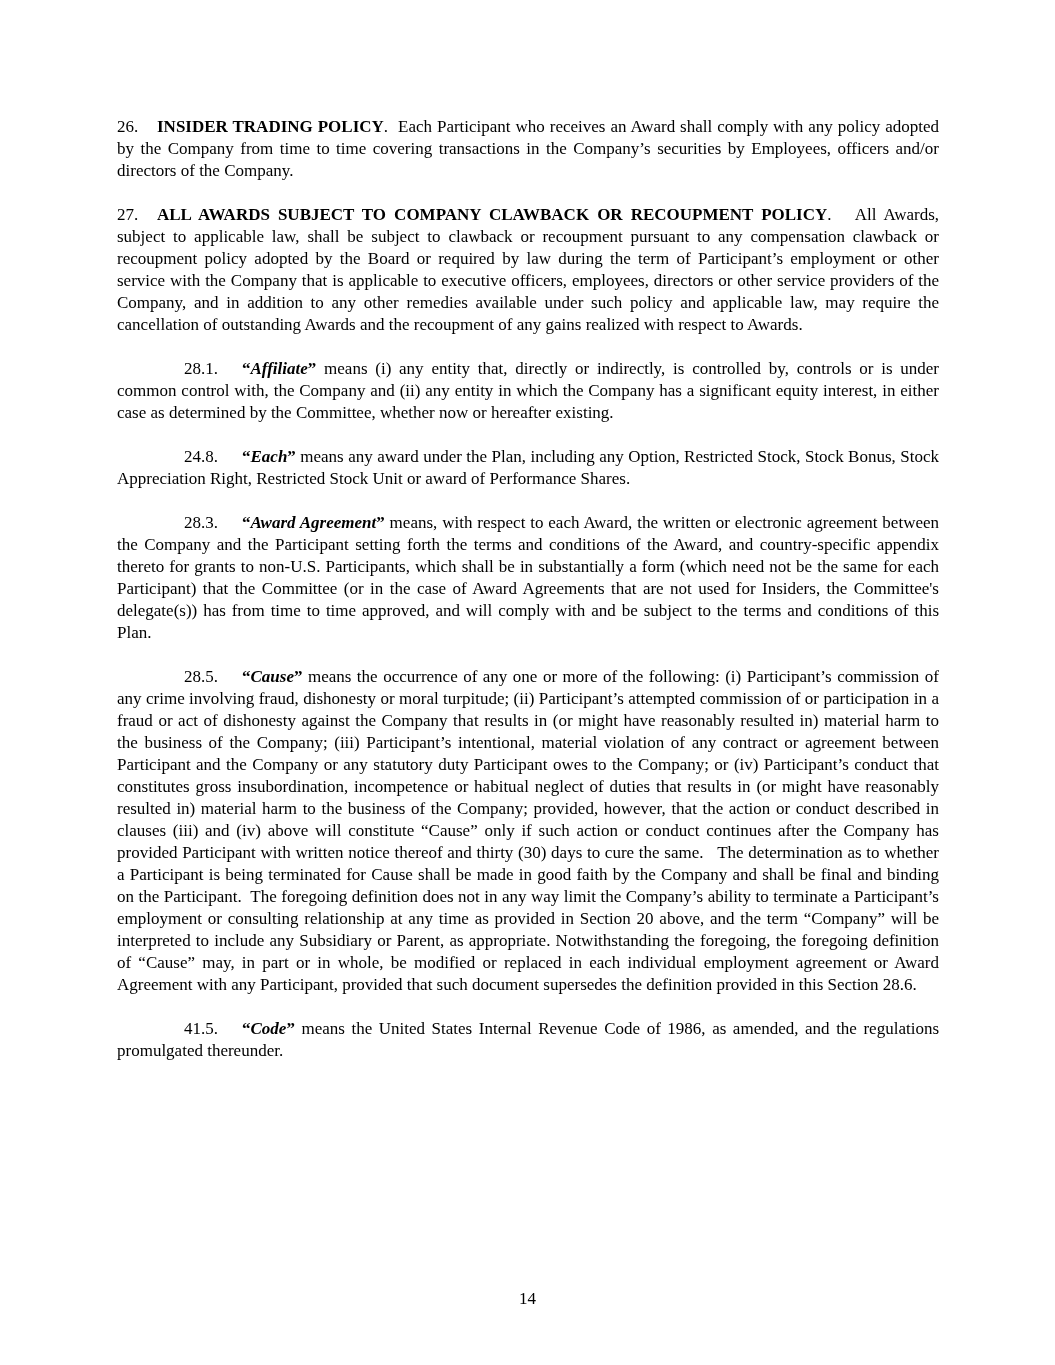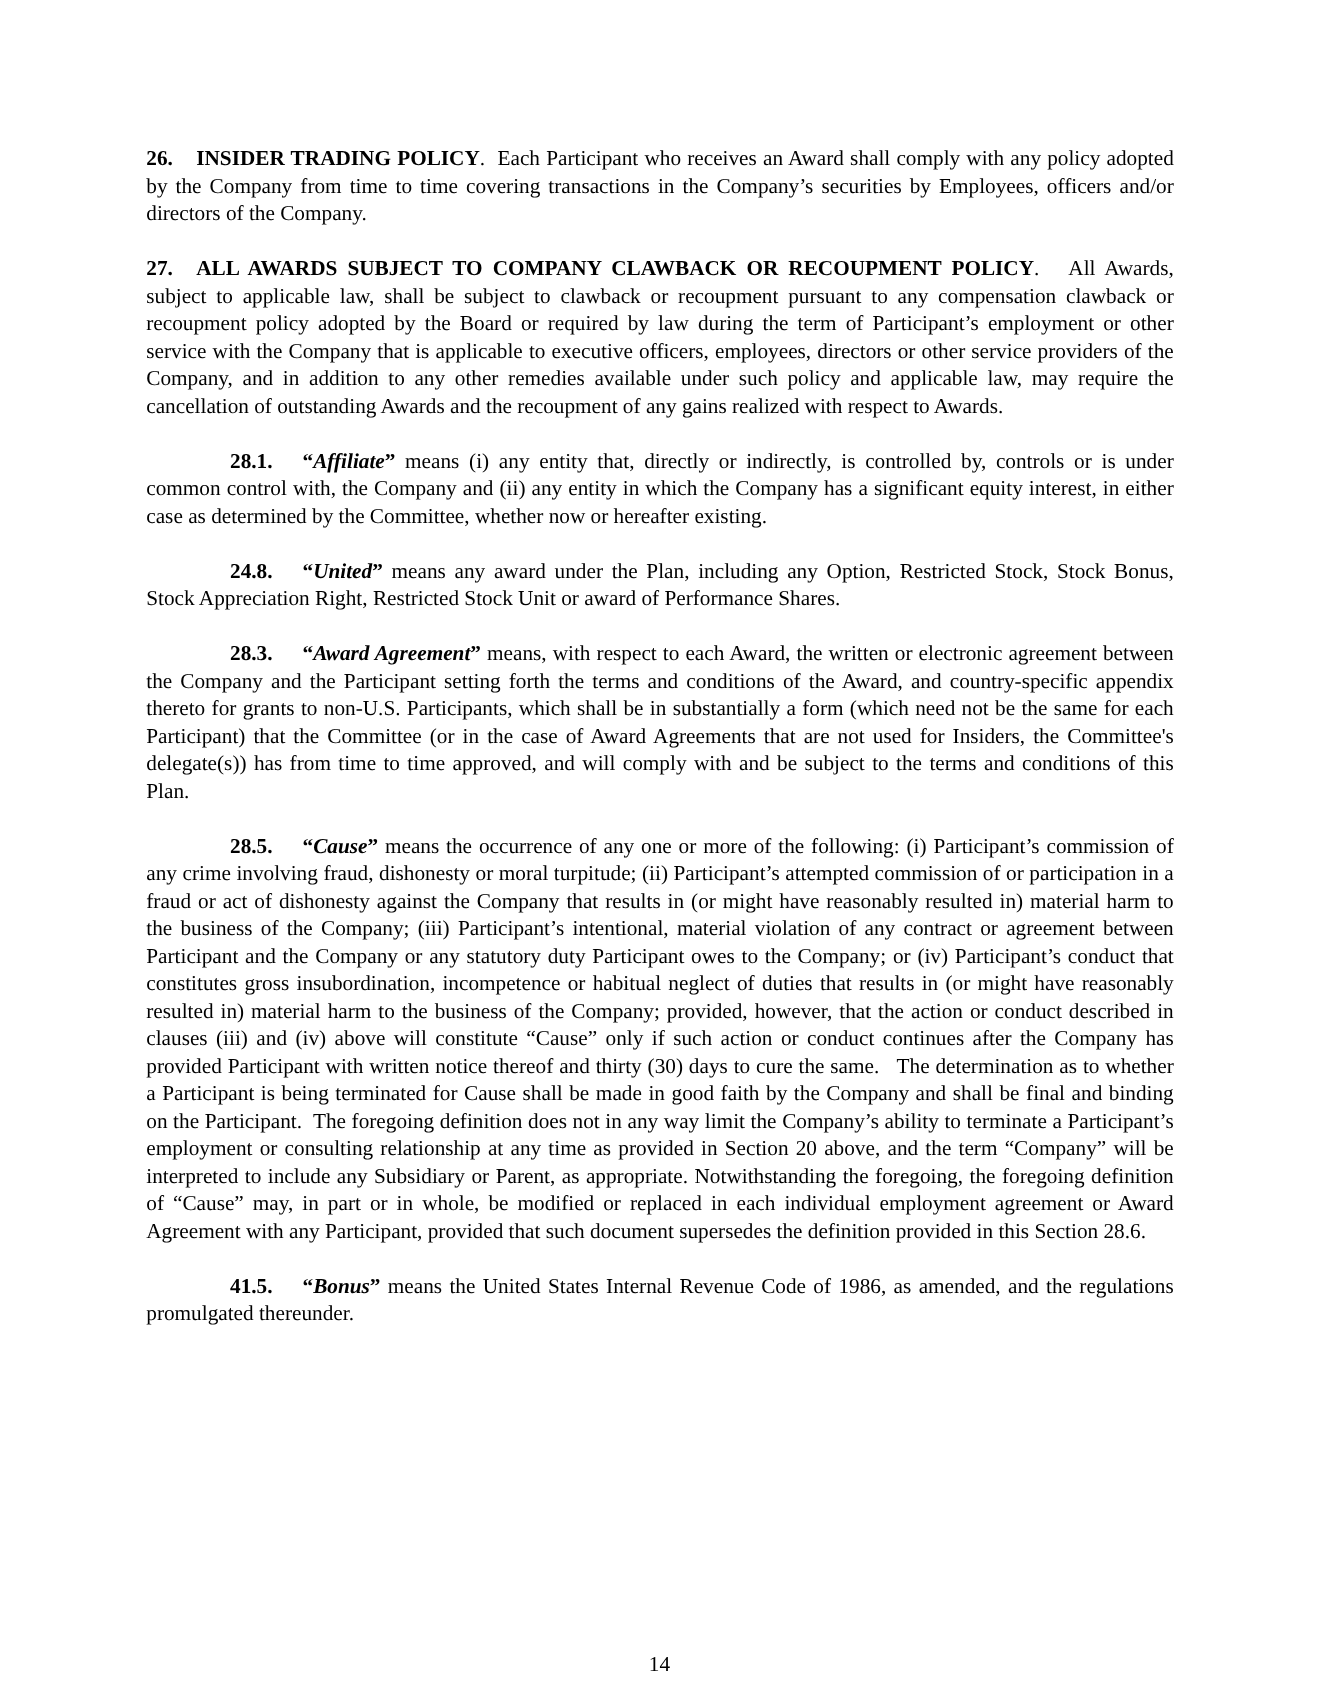--- a/index.html
+++ b/index.html
@@ -24,46 +24,46 @@
     top: 116px;
     width: 822px;
   }
   .para {
     margin: 0 0 22px 0;
     text-align: justify;
   }
   .para:last-child { margin-bottom: 0; }
   .para .num {
     display: inline-block;
-    font-weight: bold;
+    font-weight: normal;
     text-indent: 0;
   }
   .para.section .num { width: 40px; }
   .para.sub { text-indent: 67px; }
   .para.sub .num { width: 58px; }
   .b { font-weight: bold; }
   .i { font-style: italic; font-family: Liberation Serif, serif; }
   .u { }
   .footer {
     position: absolute;
-    top: 1321px;
+    top: 1288px;
     left: 0;
     width: 100%;
     text-align: center;
   }
 </style>
 </head>
 <body>
 
 <div class="page">
   <div class="content">
       <p class="para section"><span class="num">26.</span><span class="b u">INSIDER TRADING POLICY</span><span>.&nbsp; Each Participant who receives an Award shall comply with any policy adopted by the Company from time to time covering transactions in the Company’s securities by Employees, officers and/or directors of the Company.</span></p>
       <p class="para section"><span class="num">27.</span><span class="b u">ALL AWARDS SUBJECT TO COMPANY CLAWBACK OR RECOUPMENT POLICY</span><span>.&nbsp;&nbsp; All Awards, subject to applicable law, shall be subject to clawback or recoupment pursuant to any compensation clawback or recoupment policy adopted by the Board or required by law during the term of Participant’s employment or other service with the Company that is applicable to executive officers, employees, directors or other service providers of the Company, and in addition to any other remedies available under such policy and applicable law, may require the cancellation of outstanding Awards and the recoupment of any gains realized with respect to Awards.</span></p>
       <p class="para sub"><span class="num">28.1.</span><span class="b">“</span><span class="b i">Affiliate</span><span class="b">”</span><span> means (i) any entity that, directly or indirectly, is controlled by, controls or is under common control with, the Company and (ii) any entity in which the Company has a significant equity interest, in either case as determined by the Committee, whether now or hereafter existing.</span></p>
-      <p class="para sub"><span class="num">24.8.</span><span class="b">“</span><span class="b i">United</span><span class="b">”</span><span> means any award under the Plan, including any Option, Restricted Stock, Stock Bonus, Stock Appreciation Right, Restricted Stock Unit or award of Performance Shares.</span></p>
+      <p class="para sub"><span class="num">24.8.</span><span class="b">“</span><span class="b i">Each</span><span class="b">”</span><span> means any award under the Plan, including any Option, Restricted Stock, Stock Bonus, Stock Appreciation Right, Restricted Stock Unit or award of Performance Shares.</span></p>
       <p class="para sub"><span class="num">28.3.</span><span class="b">“</span><span class="b i">Award Agreement</span><span class="b">”</span><span> means, with respect to each Award, the written or electronic agreement between the Company and the Participant setting forth the terms and conditions of the Award, and country-specific appendix thereto for grants to non-U.S. Participants, which shall be in substantially a form (which need not be the same for each Participant) that the Committee (or in the case of Award Agreements that are not used for Insiders, the Committee's delegate(s)) has from time to time approved, and will comply with and be subject to the terms and conditions of this Plan.</span></p>
       <p class="para sub"><span class="num">28.5.</span><span class="b">“</span><span class="b i">Cause</span><span class="b">”</span><span> means the occurrence of any one or more of the following: (i) Participant’s commission of any crime involving fraud, dishonesty or moral turpitude; (ii) Participant’s attempted commission of or participation in a fraud or act of dishonesty against the Company that results in (or might have reasonably resulted in) material harm to the business of the Company; (iii) Participant’s intentional, material violation of any contract or agreement between Participant and the Company or any statutory duty Participant owes to the Company; or (iv) Participant’s conduct that constitutes gross insubordination, incompetence or habitual neglect of duties that results in (or might have reasonably resulted in) material harm to the business of the Company; provided, however, that the action or conduct described in clauses (iii) and (iv) above will constitute “Cause” only if such action or conduct continues after the Company has provided Participant with written notice thereof and thirty (30) days to cure the same.&nbsp;&nbsp; The determination as to whether a Participant is being terminated for Cause shall be made in good faith by the Company and shall be final and binding on the Participant.&nbsp; The foregoing definition does not in any way limit the Company’s ability to terminate a Participant’s employment or consulting relationship at any time as provided in </span><span class="u">Section 20</span><span> above, and the term “Company” will be interpreted to include any Subsidiary or Parent, as appropriate. Notwithstanding the foregoing, the foregoing definition of “Cause” may, in part or in whole, be modified or replaced in each individual employment agreement or Award Agreement with any Participant, provided that such document supersedes the definition provided in this </span><span class="u">Section 28.6</span><span>.</span></p>
-      <p class="para sub"><span class="num">41.5.</span><span class="b">“</span><span class="b i">Bonus</span><span class="b">”</span><span> means the United States Internal Revenue Code of 1986, as amended, and the regulations promulgated thereunder.</span></p>
+      <p class="para sub"><span class="num">41.5.</span><span class="b">“</span><span class="b i">Code</span><span class="b">”</span><span> means the United States Internal Revenue Code of 1986, as amended, and the regulations promulgated thereunder.</span></p>
     </div>
   <div class="footer">
     <span>14</span>
   </div>
 </div>
 
 </body></html>

